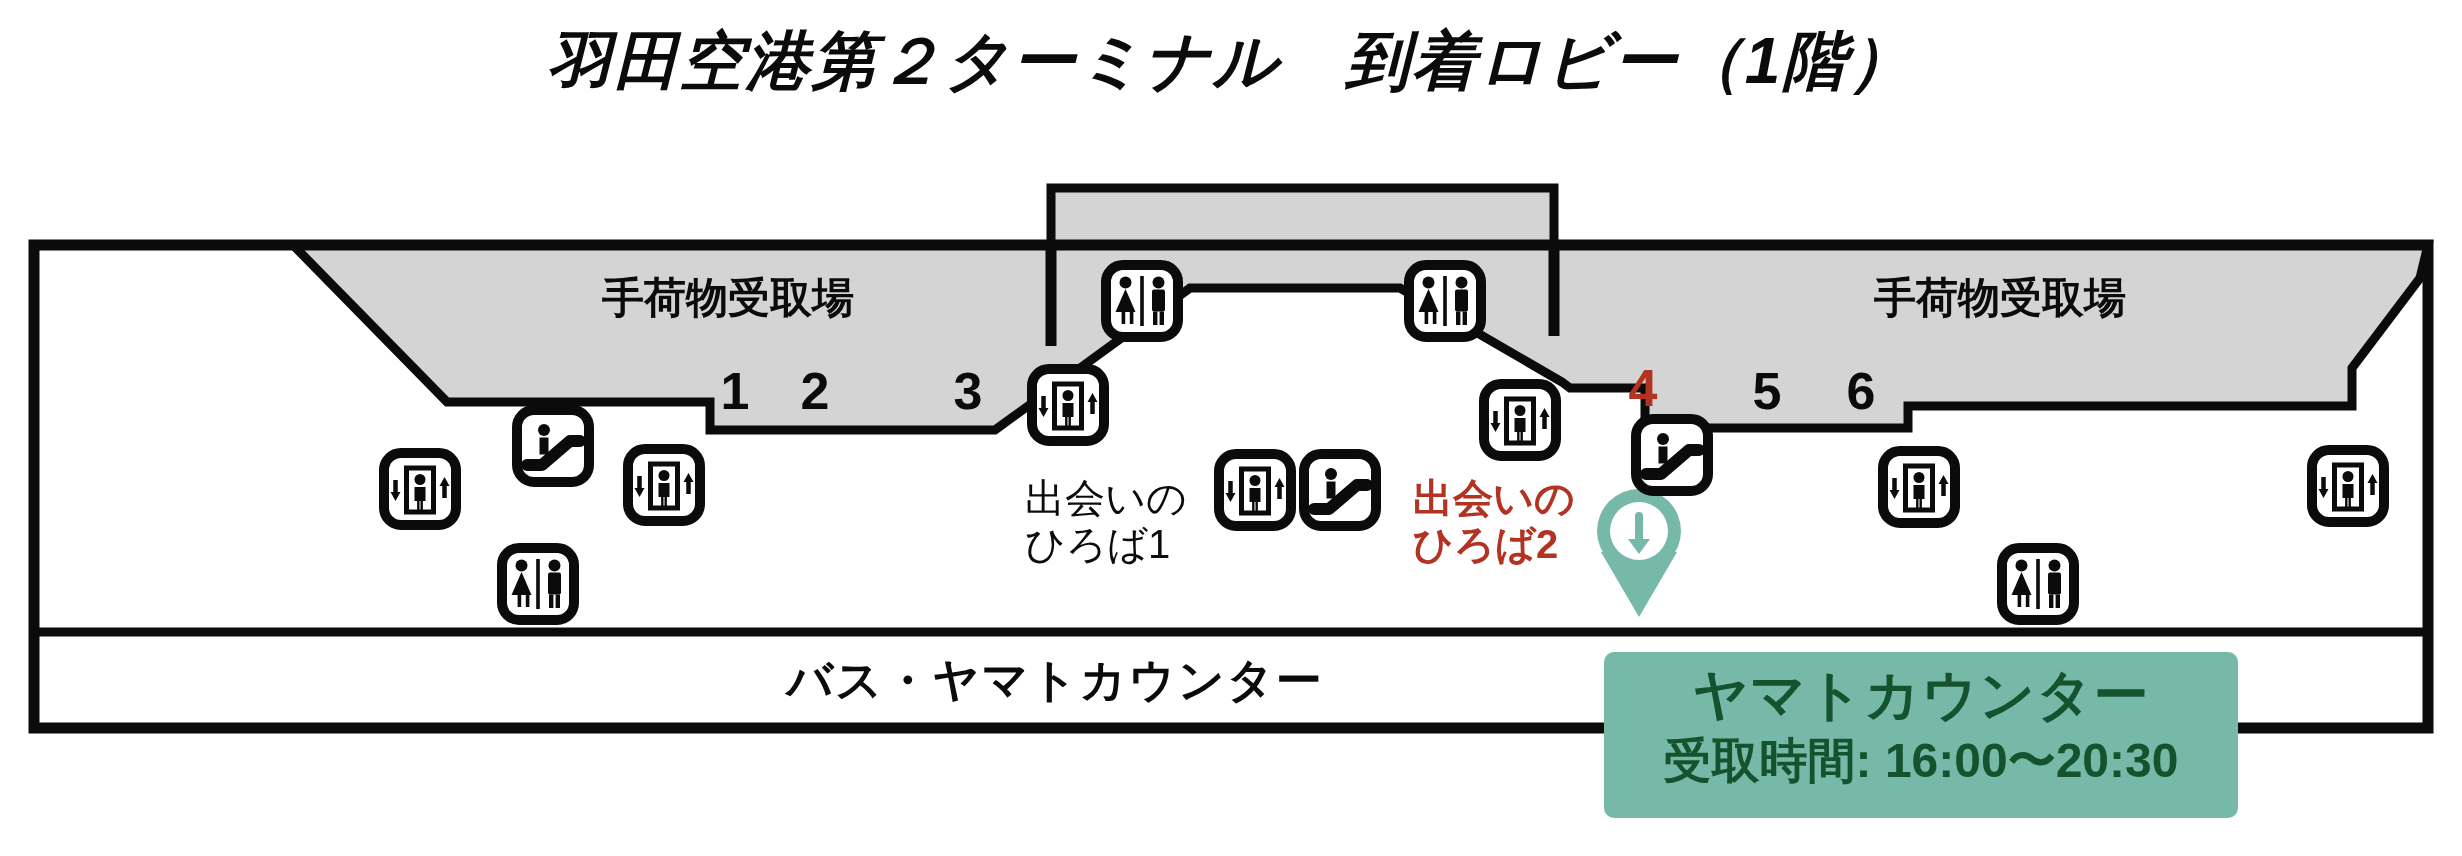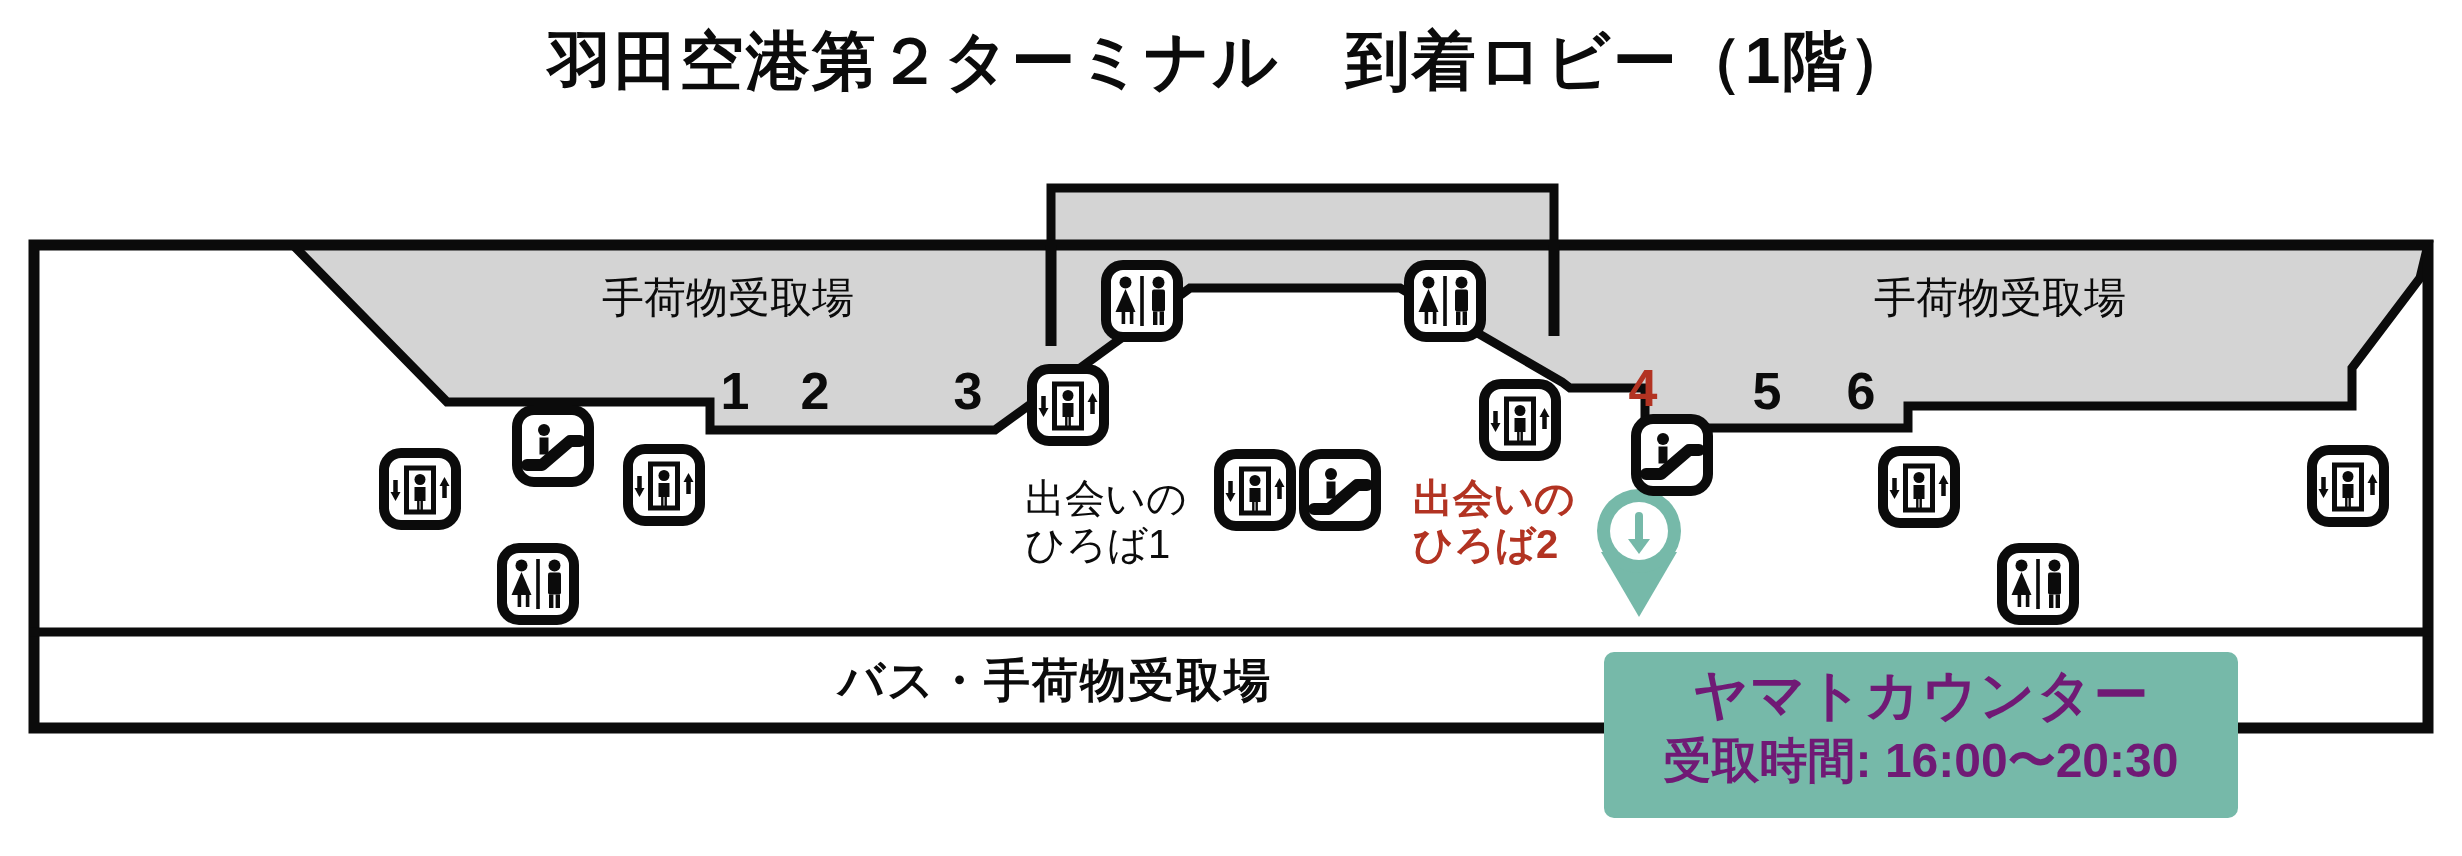--- a/index.html
+++ b/index.html
@@ -1,31 +1,31 @@
 <!DOCTYPE html>
 <html style="--accent_teal: #76b9a9; --highlight_red: #b23322; --floor_gray: #d4d4d4; --line_black: #0b0b0b;"><head>
 <meta charset="utf-8">
 <style>
   html,body{margin:0;padding:0;background:#ffffff;}
   .stage{position:relative;width:2462px;height:856px;background:#fff;overflow:hidden;
          font-family:"Liberation Sans",sans-serif;color:#0b0b0b;}
   .page-title{position:absolute;top:18px;left:0;width:100%;text-align:center;
-              font-size:64px;font-weight:800;letter-spacing:2px;}
+              font-size:64px;font-weight:800;letter-spacing:2px;font-style:italic;}
   svg.floor{position:absolute;left:0;top:0;}
   .label{position:absolute;transform:translate(-50%,-50%);white-space:nowrap;}
-  .baggage-label{font-size:42px;font-weight:400;}
+  .baggage-label{font-size:42px;font-weight:700;}
   .bus-label{font-size:46px;font-weight:600;letter-spacing:2px;}
   .plaza{position:absolute;transform:translate(-50%,-50%);
          font-size:40px;line-height:46px;font-weight:500;}
   .plaza.red{color:var(--highlight_red,#b23322);font-weight:800;}
   .carousel{position:absolute;transform:translate(-50%,-50%);font-size:52px;font-weight:600;}
   .carousel.hl{color:var(--highlight_red,#b23322);font-weight:800;}
   .fac{position:absolute;transform:translate(-50%,-50%);width:84px;height:84px;}
   .counter-box{position:absolute;left:1604px;top:652px;width:634px;height:166px;
-               background:var(--accent_teal,#76b9a9);border-radius:10px;color:#701a75;
+               background:var(--accent_teal,#76b9a9);border-radius:10px;color:#14532d;
                text-align:center;z-index:5;}
   .counter-name{font-size:55px;font-weight:800;line-height:78px;margin-top:4px;letter-spacing:1px;}
   .counter-hours{font-size:48px;font-weight:700;line-height:54px;}
 </style>
 </head>
 <body>
 
 <div class="stage">
 
   <div class="page-title">羽田空港第２ターミナル　到着ロビー（1階）</div>
@@ -142,20 +142,20 @@
 
   <div class="plaza" style="left:1106px;top:521px">
     <div>出会いの</div>
     <div>ひろば1</div>
   </div>
   <div class="plaza red" style="left:1494px;top:521px">
     <div>出会いの</div>
     <div>ひろば2</div>
   </div>
 
-  <div class="label bus-label" style="left:1055px;top:681px">バス・手荷物受取場</div>
+  <div class="label bus-label" style="left:1055px;top:681px">バス・ヤマトカウンター</div>
 
   <div class="counter-box">
     <div class="counter-name">ヤマトカウンター</div>
     <div class="counter-hours">受取時間: 16:00〜20:30</div>
   </div>
 
 </div>
 
 </body></html>

